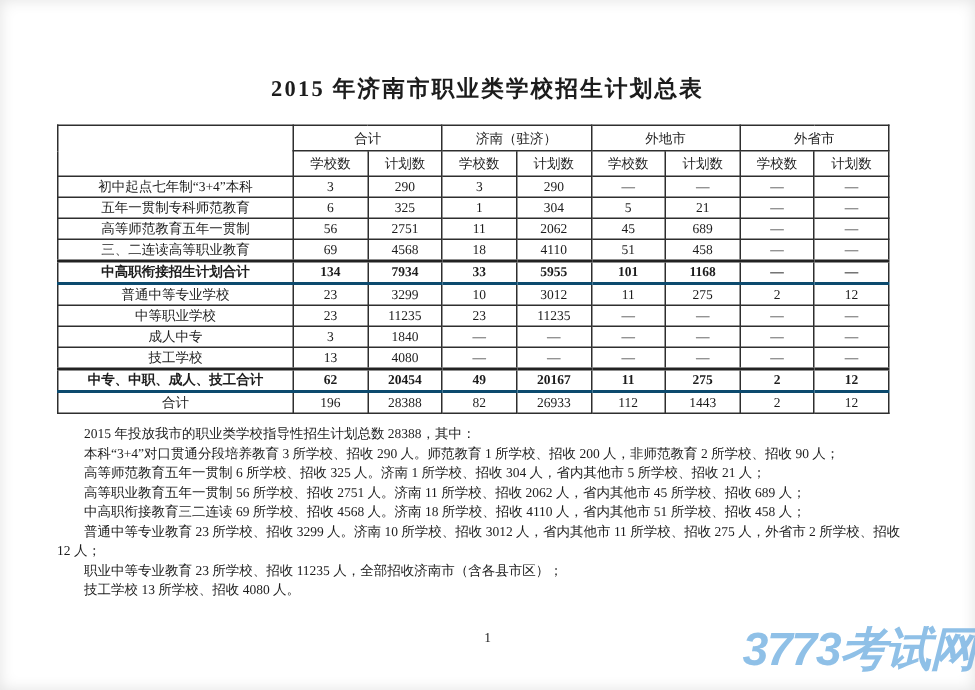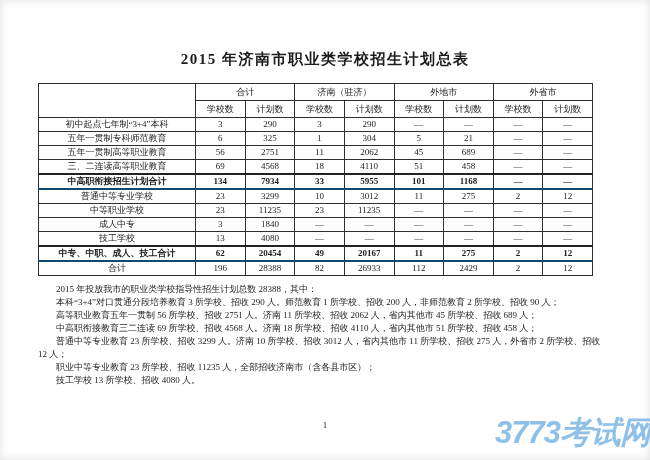--- a/index.html
+++ b/index.html
@@ -116,21 +116,21 @@
           <td>6</td>
           <td>325</td>
           <td>1</td>
           <td>304</td>
           <td>5</td>
           <td>21</td>
           <td>—</td>
           <td>—</td>
         </tr>
         <tr>
-          <td>五年一贯制高等职业教育</td>
+          <td>高等师范教育五年一贯制</td>
           <td>56</td>
           <td>2751</td>
           <td>11</td>
           <td>2062</td>
           <td>45</td>
           <td>689</td>
           <td>—</td>
           <td>—</td>
         </tr>
         <tr>
@@ -210,30 +210,31 @@
           <td>2</td>
           <td>12</td>
         </tr>
         <tr>
           <td>合计</td>
           <td>196</td>
           <td>28388</td>
           <td>82</td>
           <td>26933</td>
           <td>112</td>
-          <td>2429</td>
+          <td>1443</td>
           <td>2</td>
           <td>12</td>
         </tr>
       </tbody>
   </table>
 
   <div class="notes">
       <div class="note-line indent">2015 年投放我市的职业类学校指导性招生计划总数 28388，其中：</div>
       <div class="note-line indent">本科“3+4”对口贯通分段培养教育 3 所学校、招收 290 人。师范教育 1 所学校、招收 200 人，非师范教育 2 所学校、招收 90 人；</div>
+      <div class="note-line indent">高等师范教育五年一贯制 6 所学校、招收 325 人。济南 1 所学校、招收 304 人，省内其他市 5 所学校、招收 21 人；</div>
       <div class="note-line indent">高等职业教育五年一贯制 56 所学校、招收 2751 人。济南 11 所学校、招收 2062 人，省内其他市 45 所学校、招收 689 人；</div>
       <div class="note-line indent">中高职衔接教育三二连读 69 所学校、招收 4568 人。济南 18 所学校、招收 4110 人，省内其他市 51 所学校、招收 458 人；</div>
       <div class="note-line indent">普通中等专业教育 23 所学校、招收 3299 人。济南 10 所学校、招收 3012 人，省内其他市 11 所学校、招收 275 人，外省市 2 所学校、招收</div>
       <div class="note-line">12 人；</div>
       <div class="note-line indent">职业中等专业教育 23 所学校、招收 11235 人，全部招收济南市（含各县市区）；</div>
       <div class="note-line indent">技工学校 13 所学校、招收 4080 人。</div>
     </div>
 
   <div class="page-number">1</div>
 

